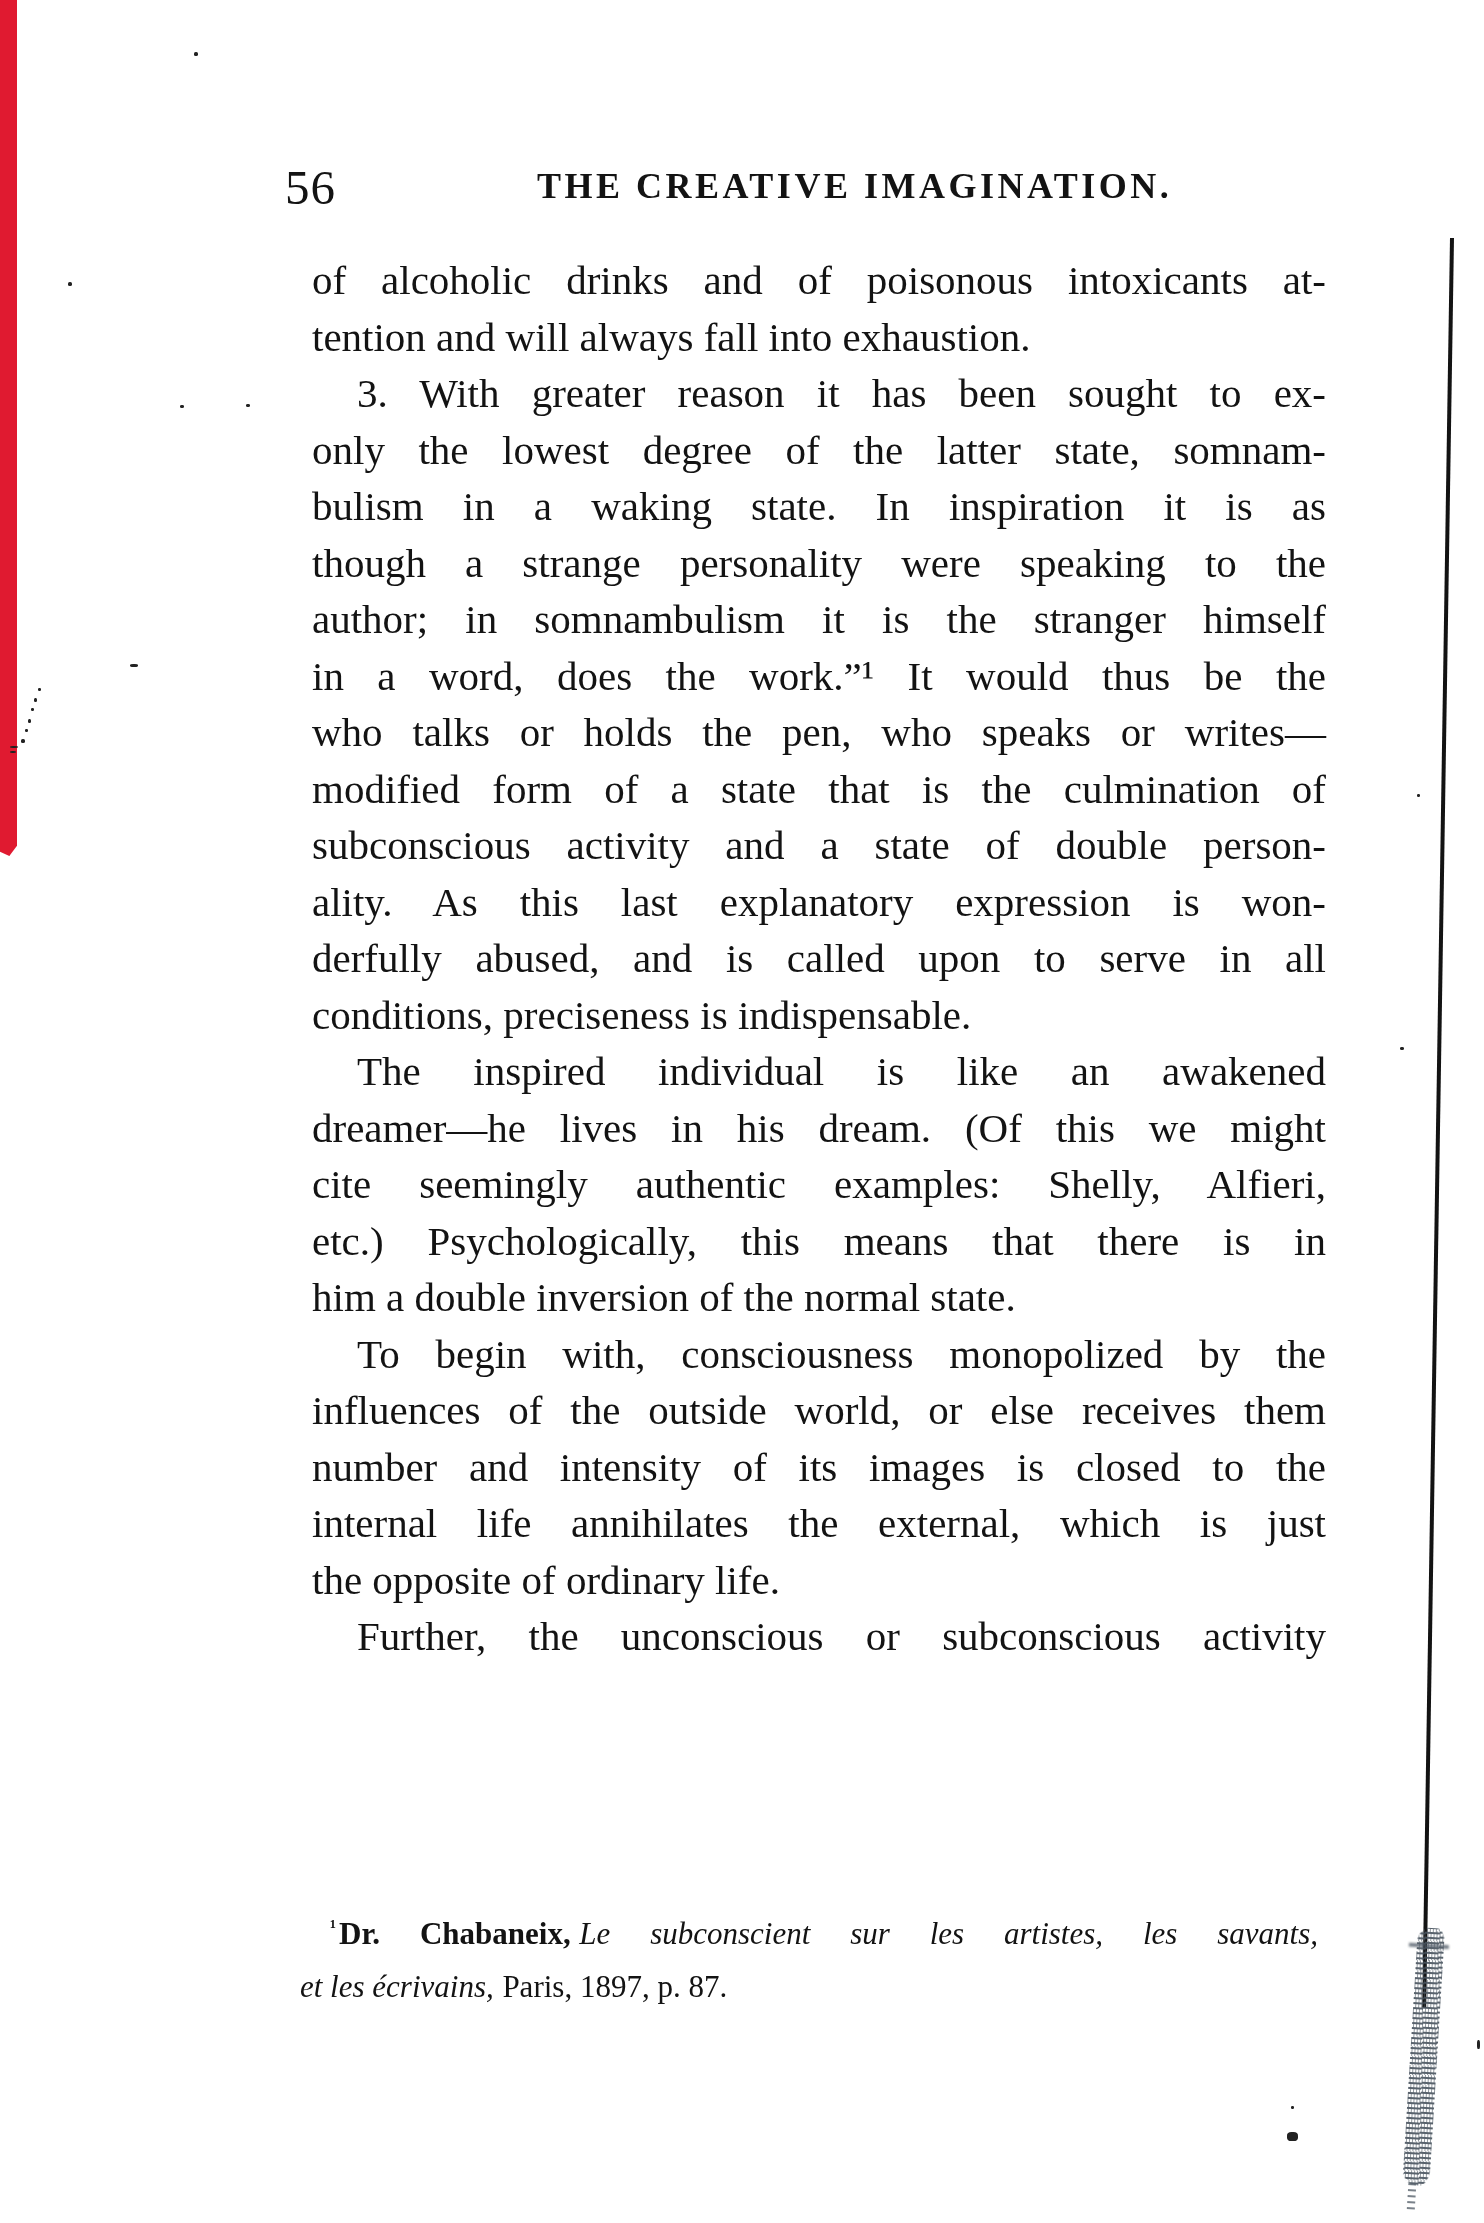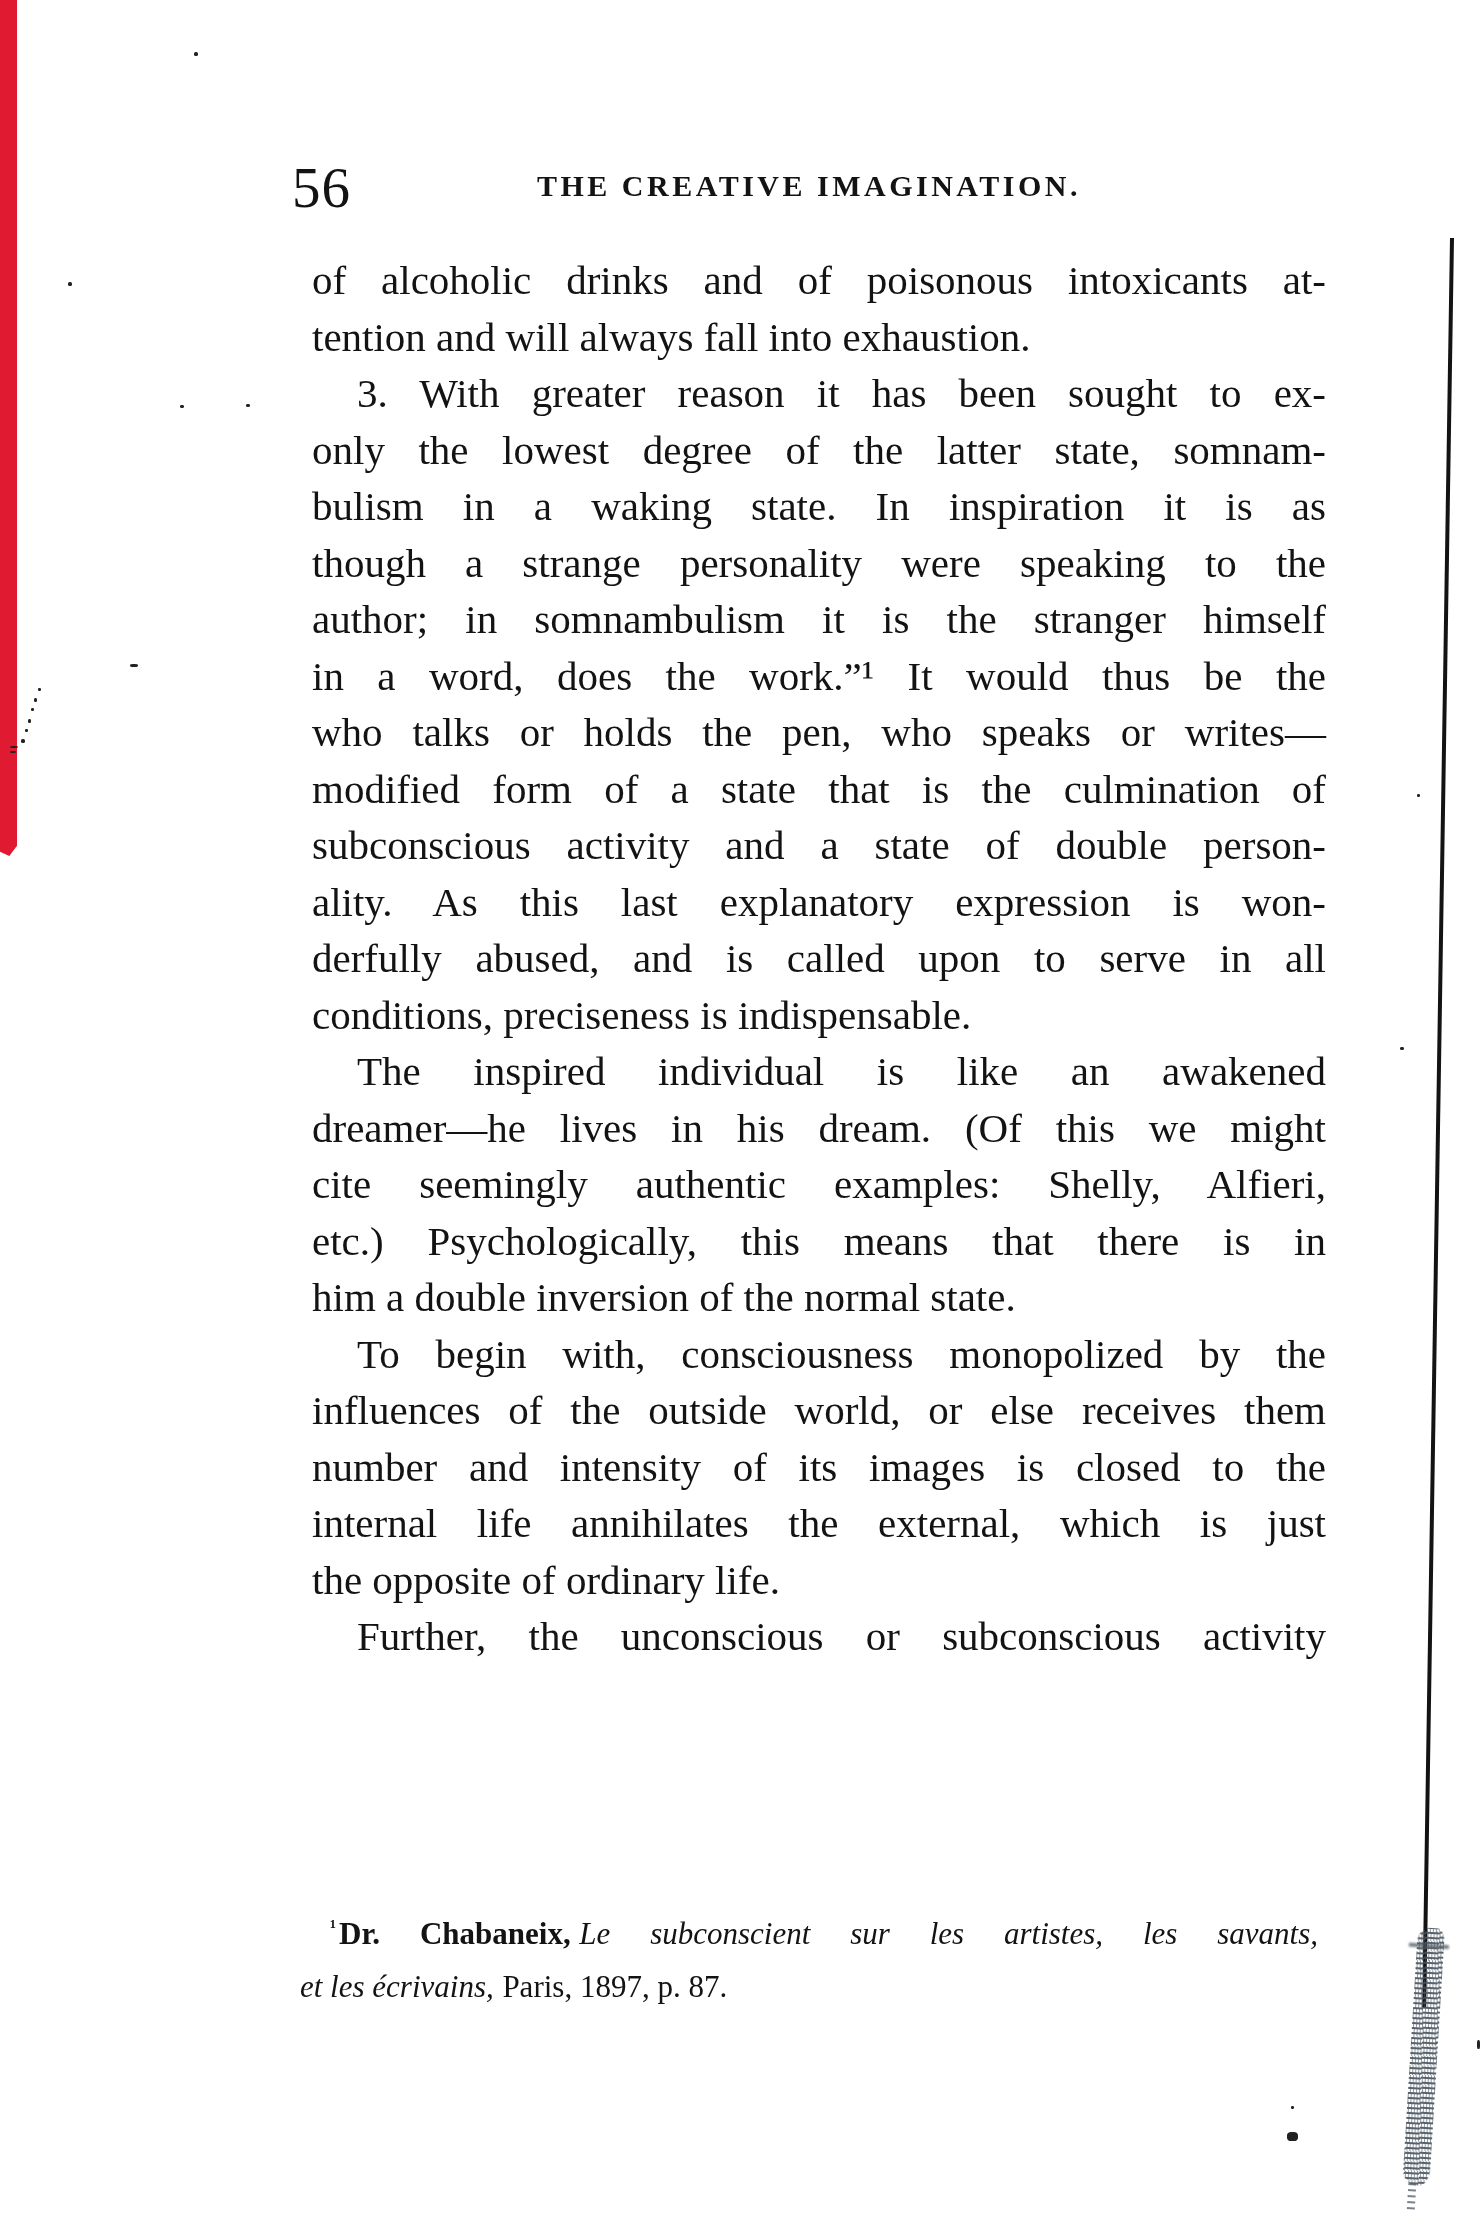--- a/index.html
+++ b/index.html
@@ -63,30 +63,30 @@
   }
 
   .speck {
     position: absolute;
     background: #222;
     border-radius: 40%;
   }
 
   .pagenum {
     position: absolute;
-    left: 292px; top: 160px;
-    font-size: 57px;
+    left: 285px; top: 160px;
+    font-size: 49px;
     line-height: 56px;
     letter-spacing: 1px;
   }
 
   .header {
     position: absolute;
     left: 537px; top: 169px;
-    font-size: 30px;
+    font-size: 36px;
     font-weight: bold;
     letter-spacing: 3.5px;
     line-height: 34px;
     white-space: nowrap;
   }
 
   .body {
     position: absolute;
     left: 312px; top: 252px;
     width: 1014px;

